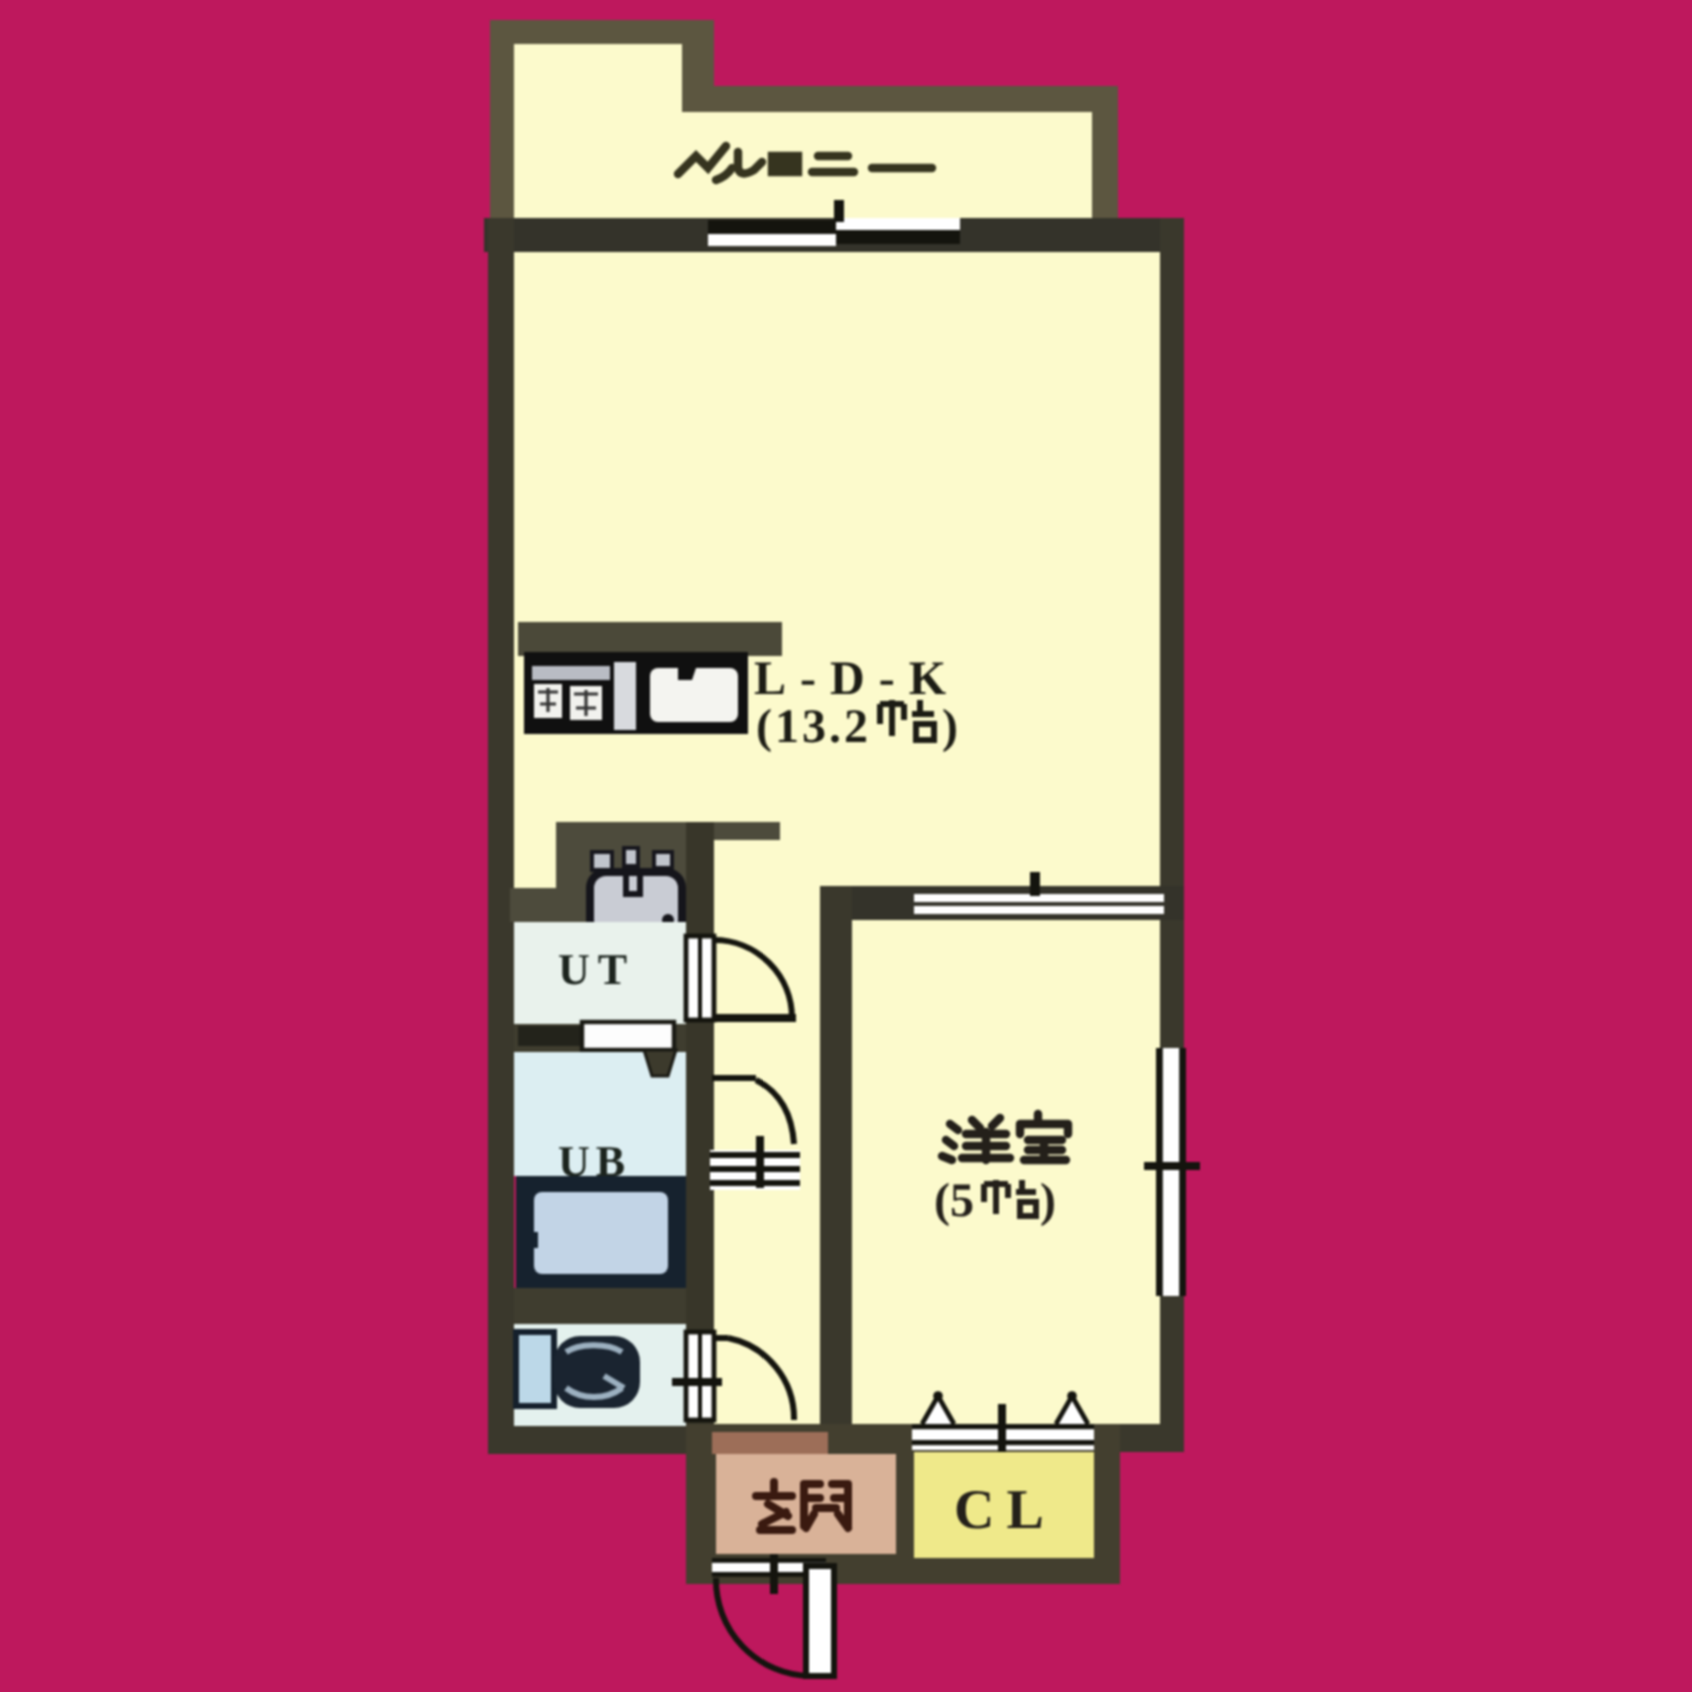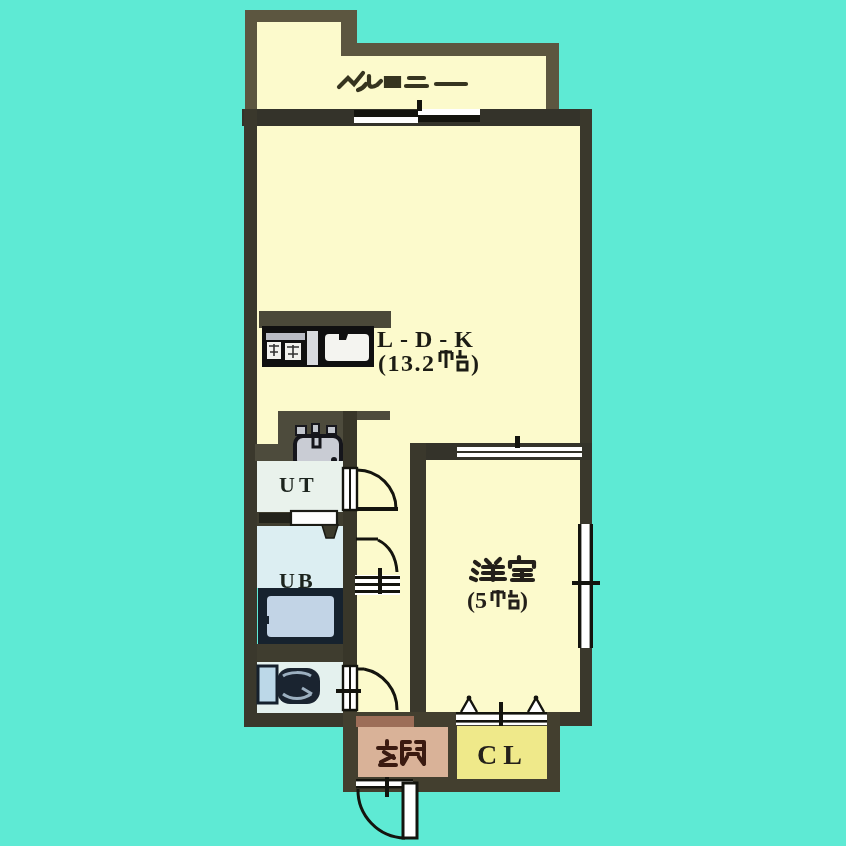--- a/index.html
+++ b/index.html
@@ -1,16 +1,16 @@
 <!DOCTYPE html>
 <html><head>
 <meta charset="utf-8">
 <style>
 html,body{margin:0;padding:0;background:#fff;}
-#plan{position:relative;width:846px;height:846px;background:#5eead4;font-family:"Liberation Sans",sans-serif;}
+#plan{position:relative;width:846px;height:846px;background:#be185d;font-family:"Liberation Sans",sans-serif;}
 svg{position:absolute;top:0;left:0;}
 text{font-family:"Liberation Serif",serif;}
 </style>
 </head>
 <body>
 <div id="plan">
 <svg width="846" height="846" viewBox="0 0 846 846" style="filter:blur(0.5px)">
 
 <g>
 <rect x="245" y="10" width="112" height="12" fill="#5c5640"></rect>

